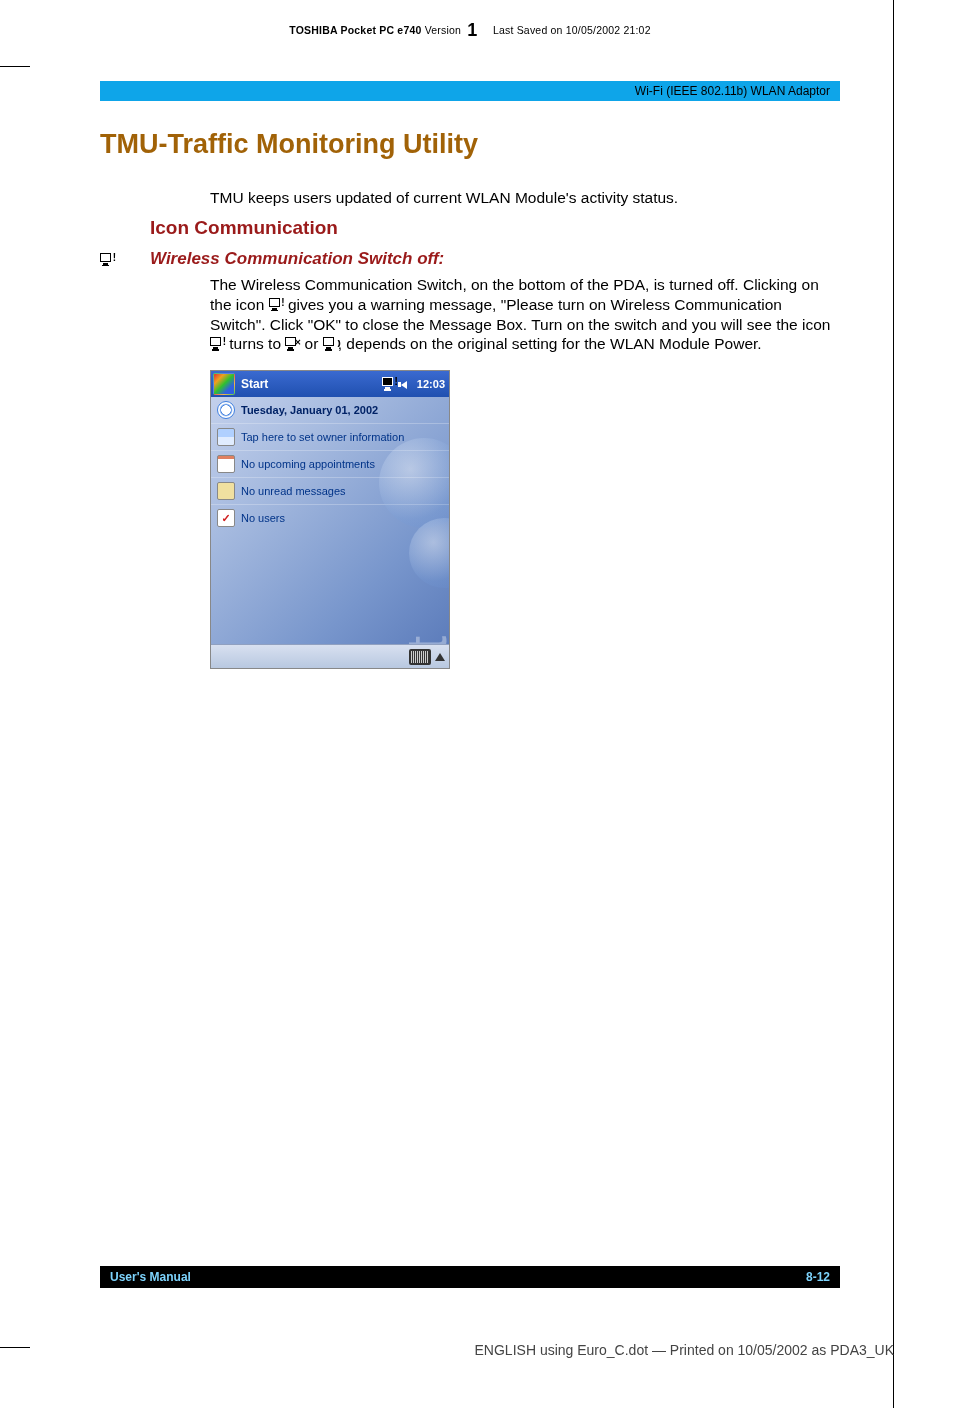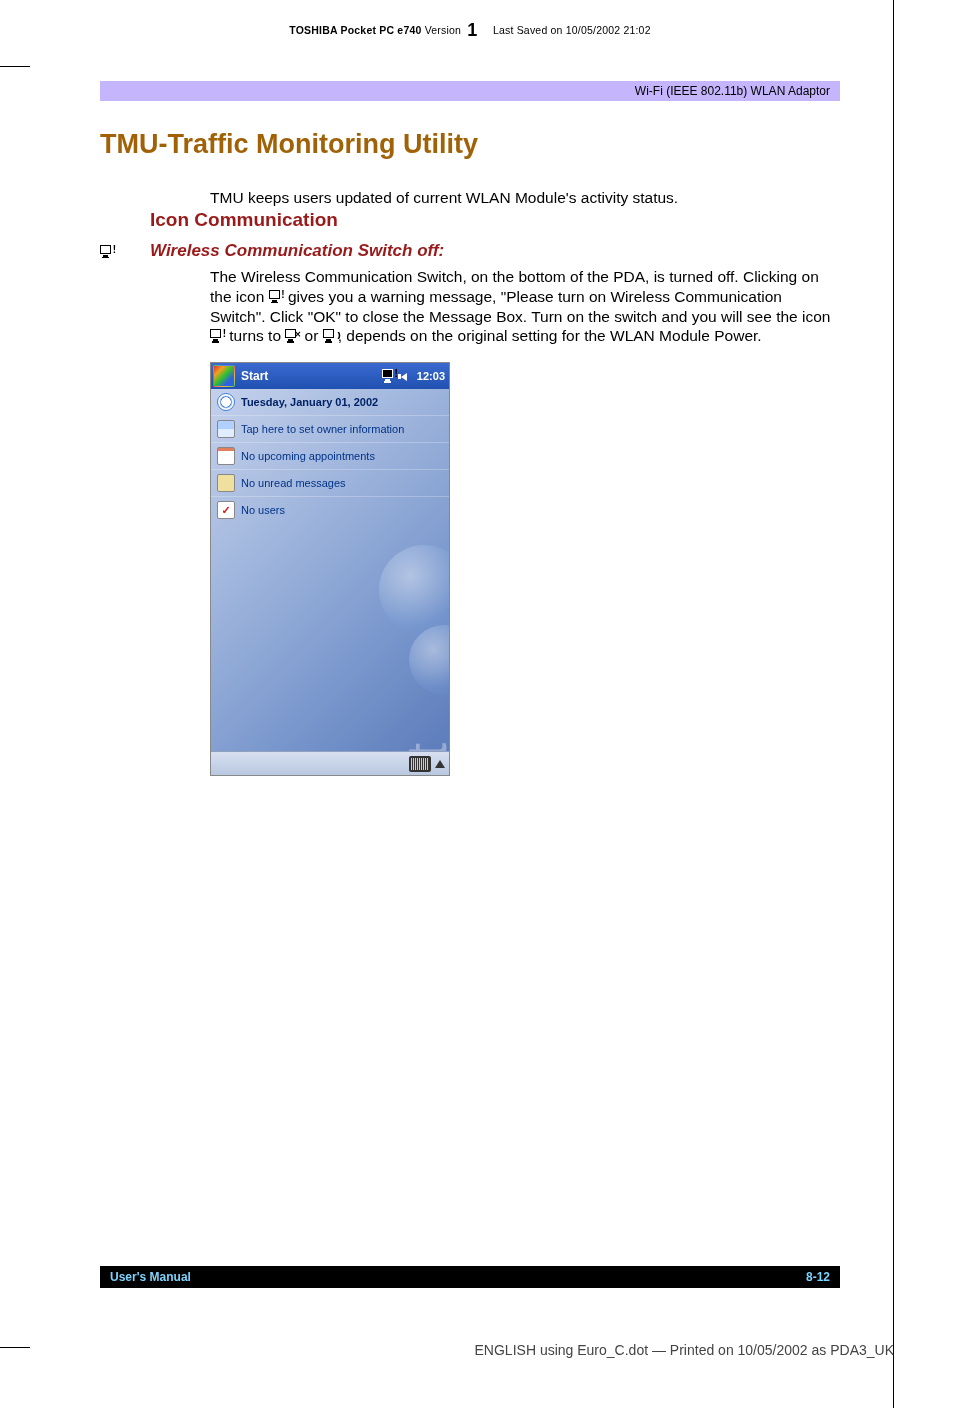--- a/index.html
+++ b/index.html
@@ -26,38 +26,38 @@
     text-align: center;
     font-size: 10.5px;
     color: #000;
     margin-bottom: 40px;
     letter-spacing: 0.2px;
   }
   .running-header .bold { font-weight: bold; }
   .running-header .one { font-size: 18px; font-weight: bold; vertical-align: -2px; padding: 0 3px; }
 
   .section-bar {
-    background: #c4b5fd;
+    background: #0ea5e9;
     padding: 3px 10px 3px 0;
     text-align: right;
     font-size: 12px;
     margin-bottom: 28px;
   }
 
   h1.main-title {
     color: #a16207;
     font-size: 27px;
     font-weight: bold;
     margin-bottom: 28px;
   }
   .intro {
     margin-left: 110px;
     font-size: 15.5px;
     line-height: 1.35;
-    margin-bottom: 0;
+    margin-bottom: 8px;
   }
   h2.sub-title {
     color: #9a1a1a;
     font-size: 19px;
     font-weight: bold;
     margin-left: 50px;
     margin-bottom: 10px;
   }
   .icon-row {
     display: flex;
@@ -79,21 +79,21 @@
     margin-left: 110px;
     font-size: 15.5px;
     line-height: 1.28;
     margin-bottom: 16px;
   }
 
   
   .pda {
     margin-left: 110px;
     width: 240px;
-    height: 414px;
+    height: 299px;
     border: 1px solid #888;
     font-family: Tahoma, Arial, sans-serif;
     background: linear-gradient(135deg, #c8d4ee 0%, #a8bce0 30%, #7896cc 70%, #5878b8 100%);
     position: relative;
     overflow: hidden;
   }
   .pda-titlebar {
     height: 26px;
     background: linear-gradient(to bottom, #3a6ad0, #2050b0);
     color: #fff;

